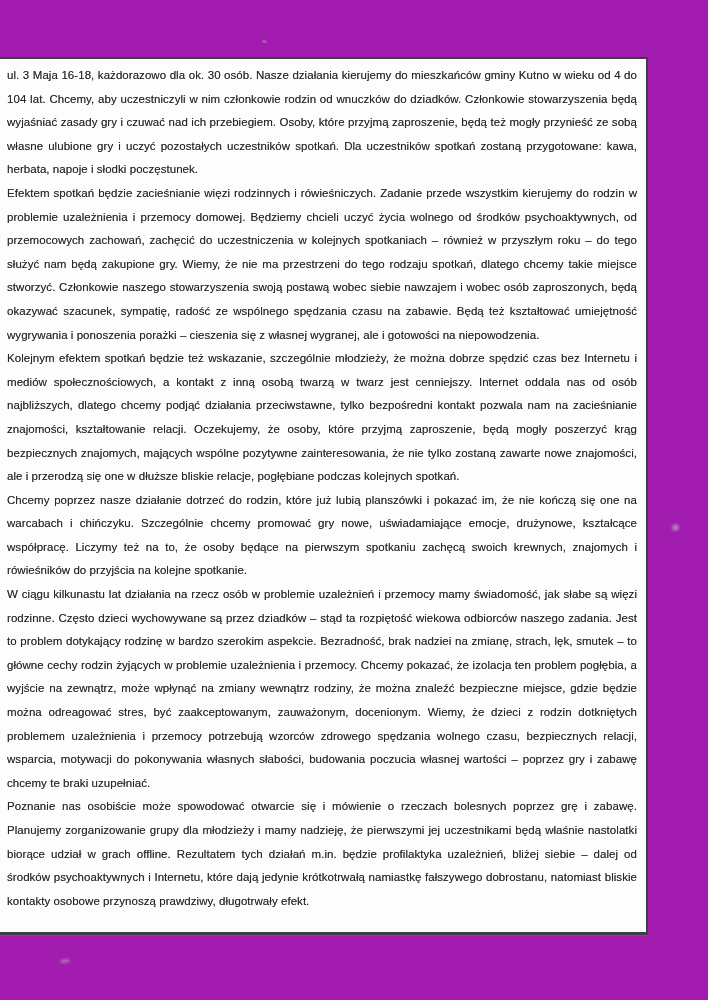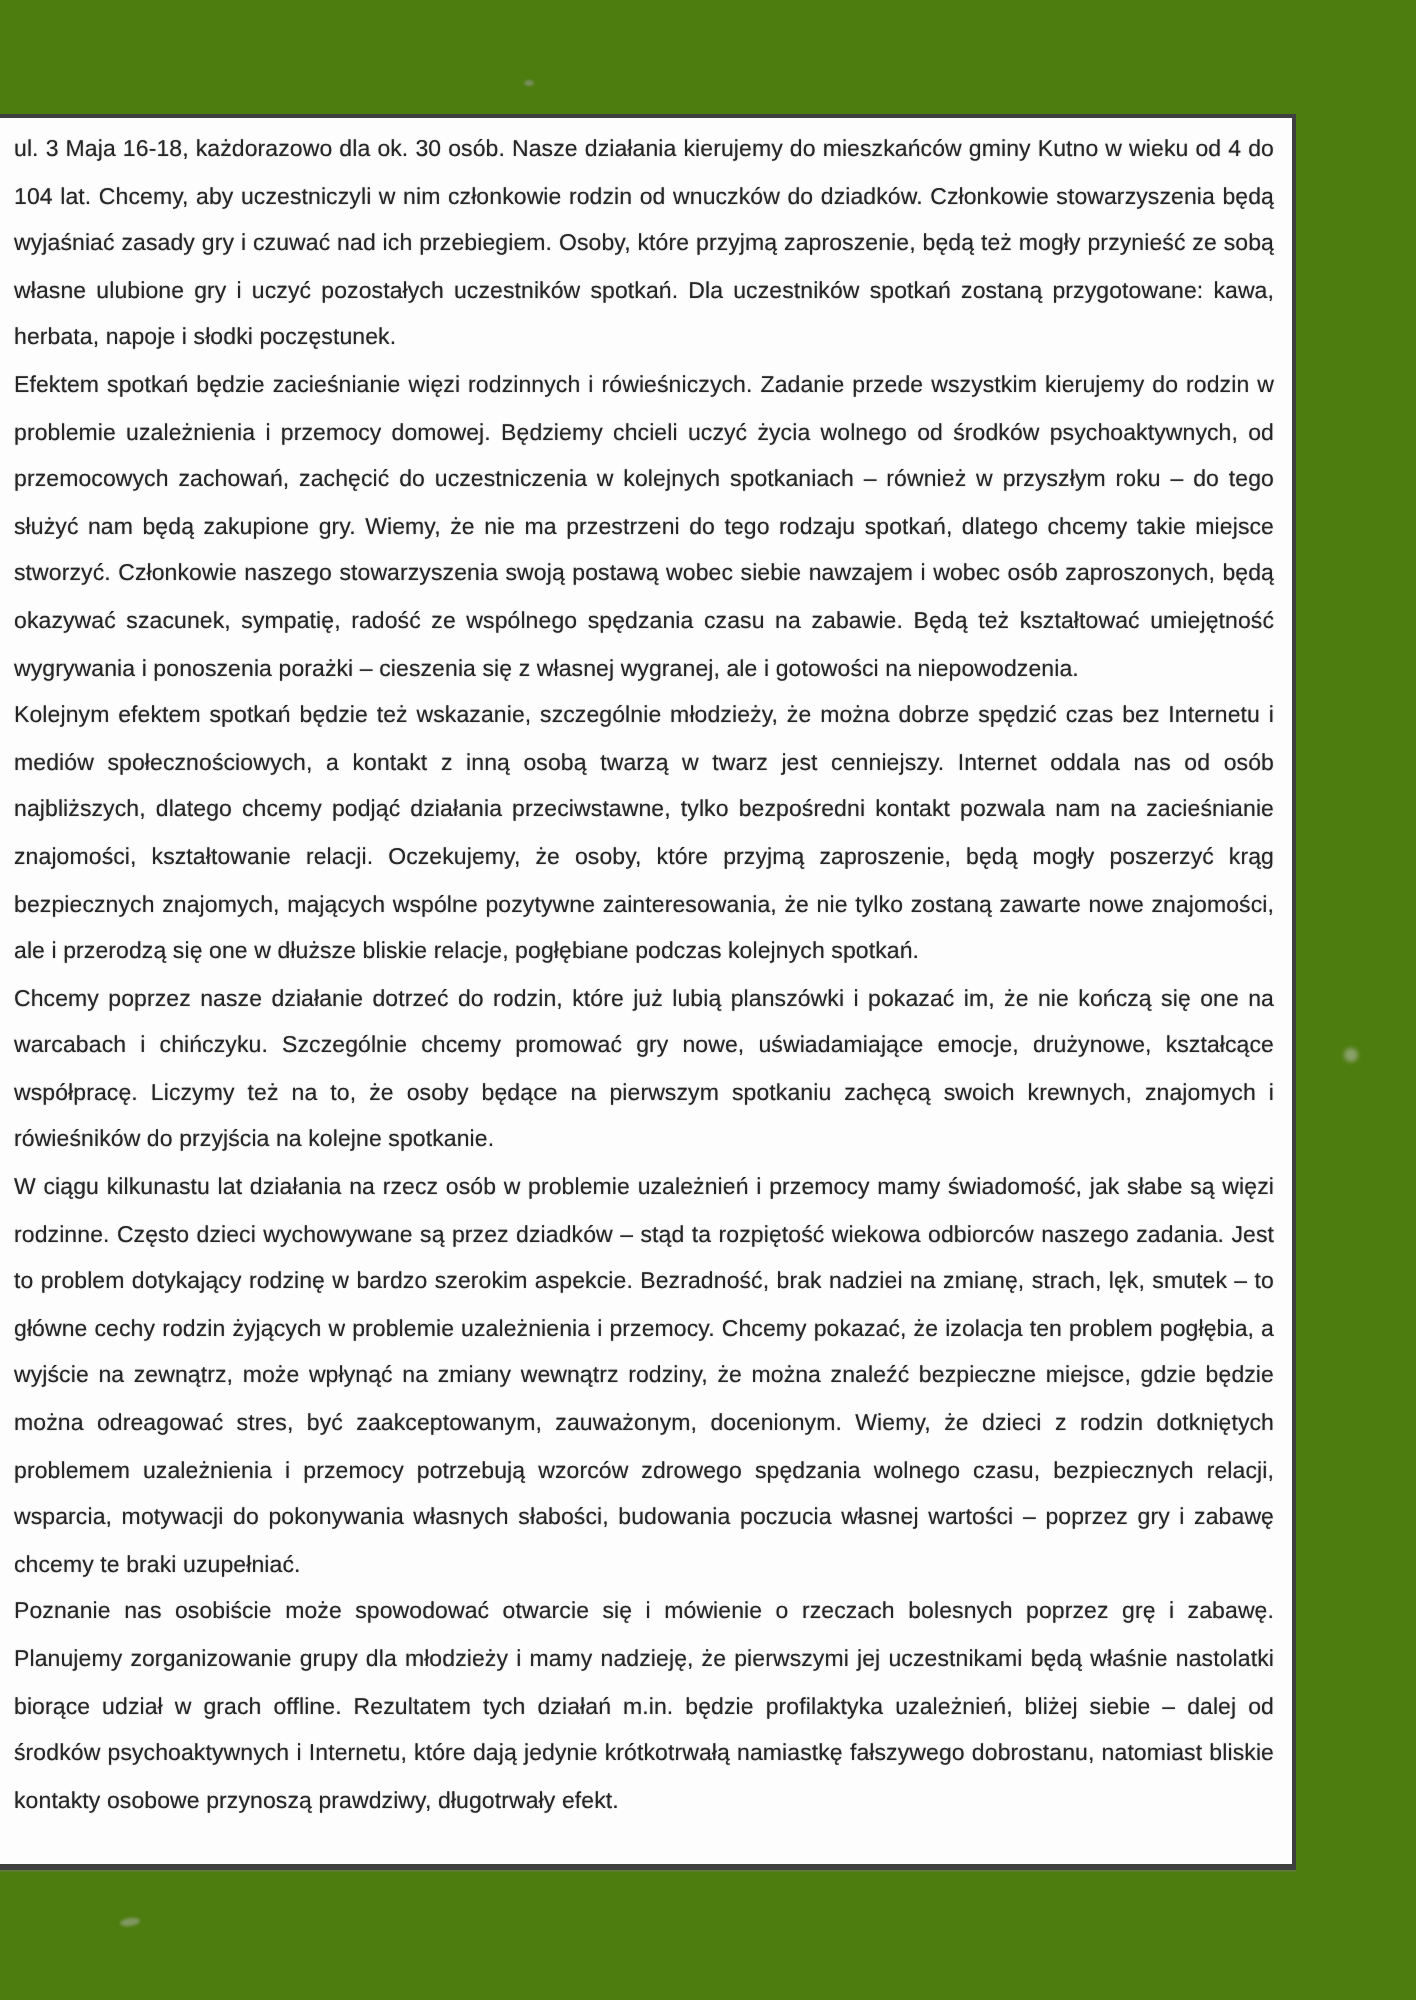--- a/index.html
+++ b/index.html
@@ -5,21 +5,21 @@
 <style>
   html, body {
     margin: 0;
     padding: 0;
     background: #ffffff;
   }
   .page {
     position: relative;
     width: 708px;
     height: 1000px;
-    background: #4d7c0f;
+    background: #a21caf;
     overflow: hidden;
     font-family: "Liberation Sans", "DejaVu Sans", sans-serif;
   }
   
   .cell {
     position: absolute;
     left: -3px;
     top: 57px;
     width: 651px;
     height: 878px;

